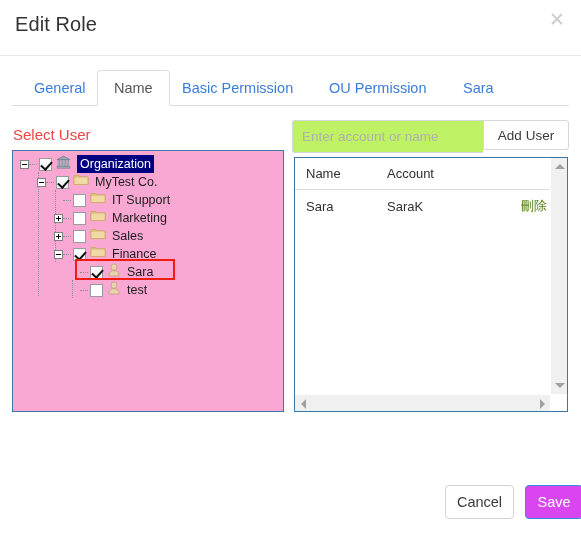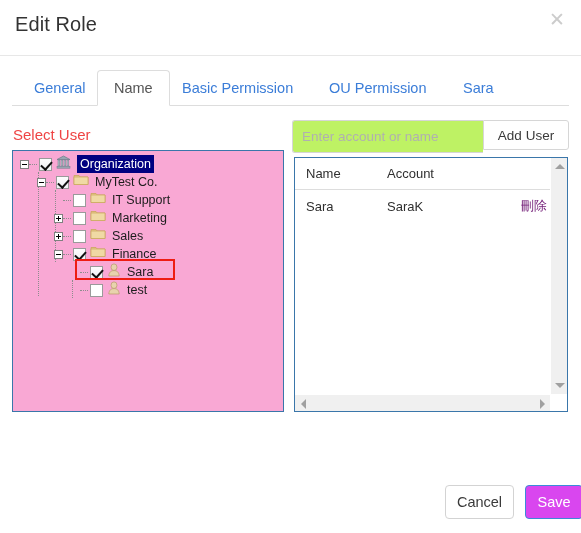--- a/index.html
+++ b/index.html
@@ -211,21 +211,21 @@
     font-size: 13px; color: #2f2f2f;
   }
   .grid-row {
     height: 32px;
     display: flex; align-items: center;
     font-size: 13px; color: #2f2f2f;
   }
   .c-name { width: 92px; padding-left: 11px; }
   .c-acct { width: 105px; }
   .c-act  { width: 59px; text-align: right; padding-right: 4px; }
-  .del-link { color: #701a75; cursor: pointer; font-size: 13px; }
+  .del-link { color: #4d7c0f; cursor: pointer; font-size: 13px; }
 
   
   .vsb {
     position: absolute; right: 0; top: 0;
     width: 17px; height: 236px;
     background: #f0f0f0;
     border-left: 1px solid #ffffff;
   }
   .hsb {
     position: absolute; left: 0; bottom: 0;

